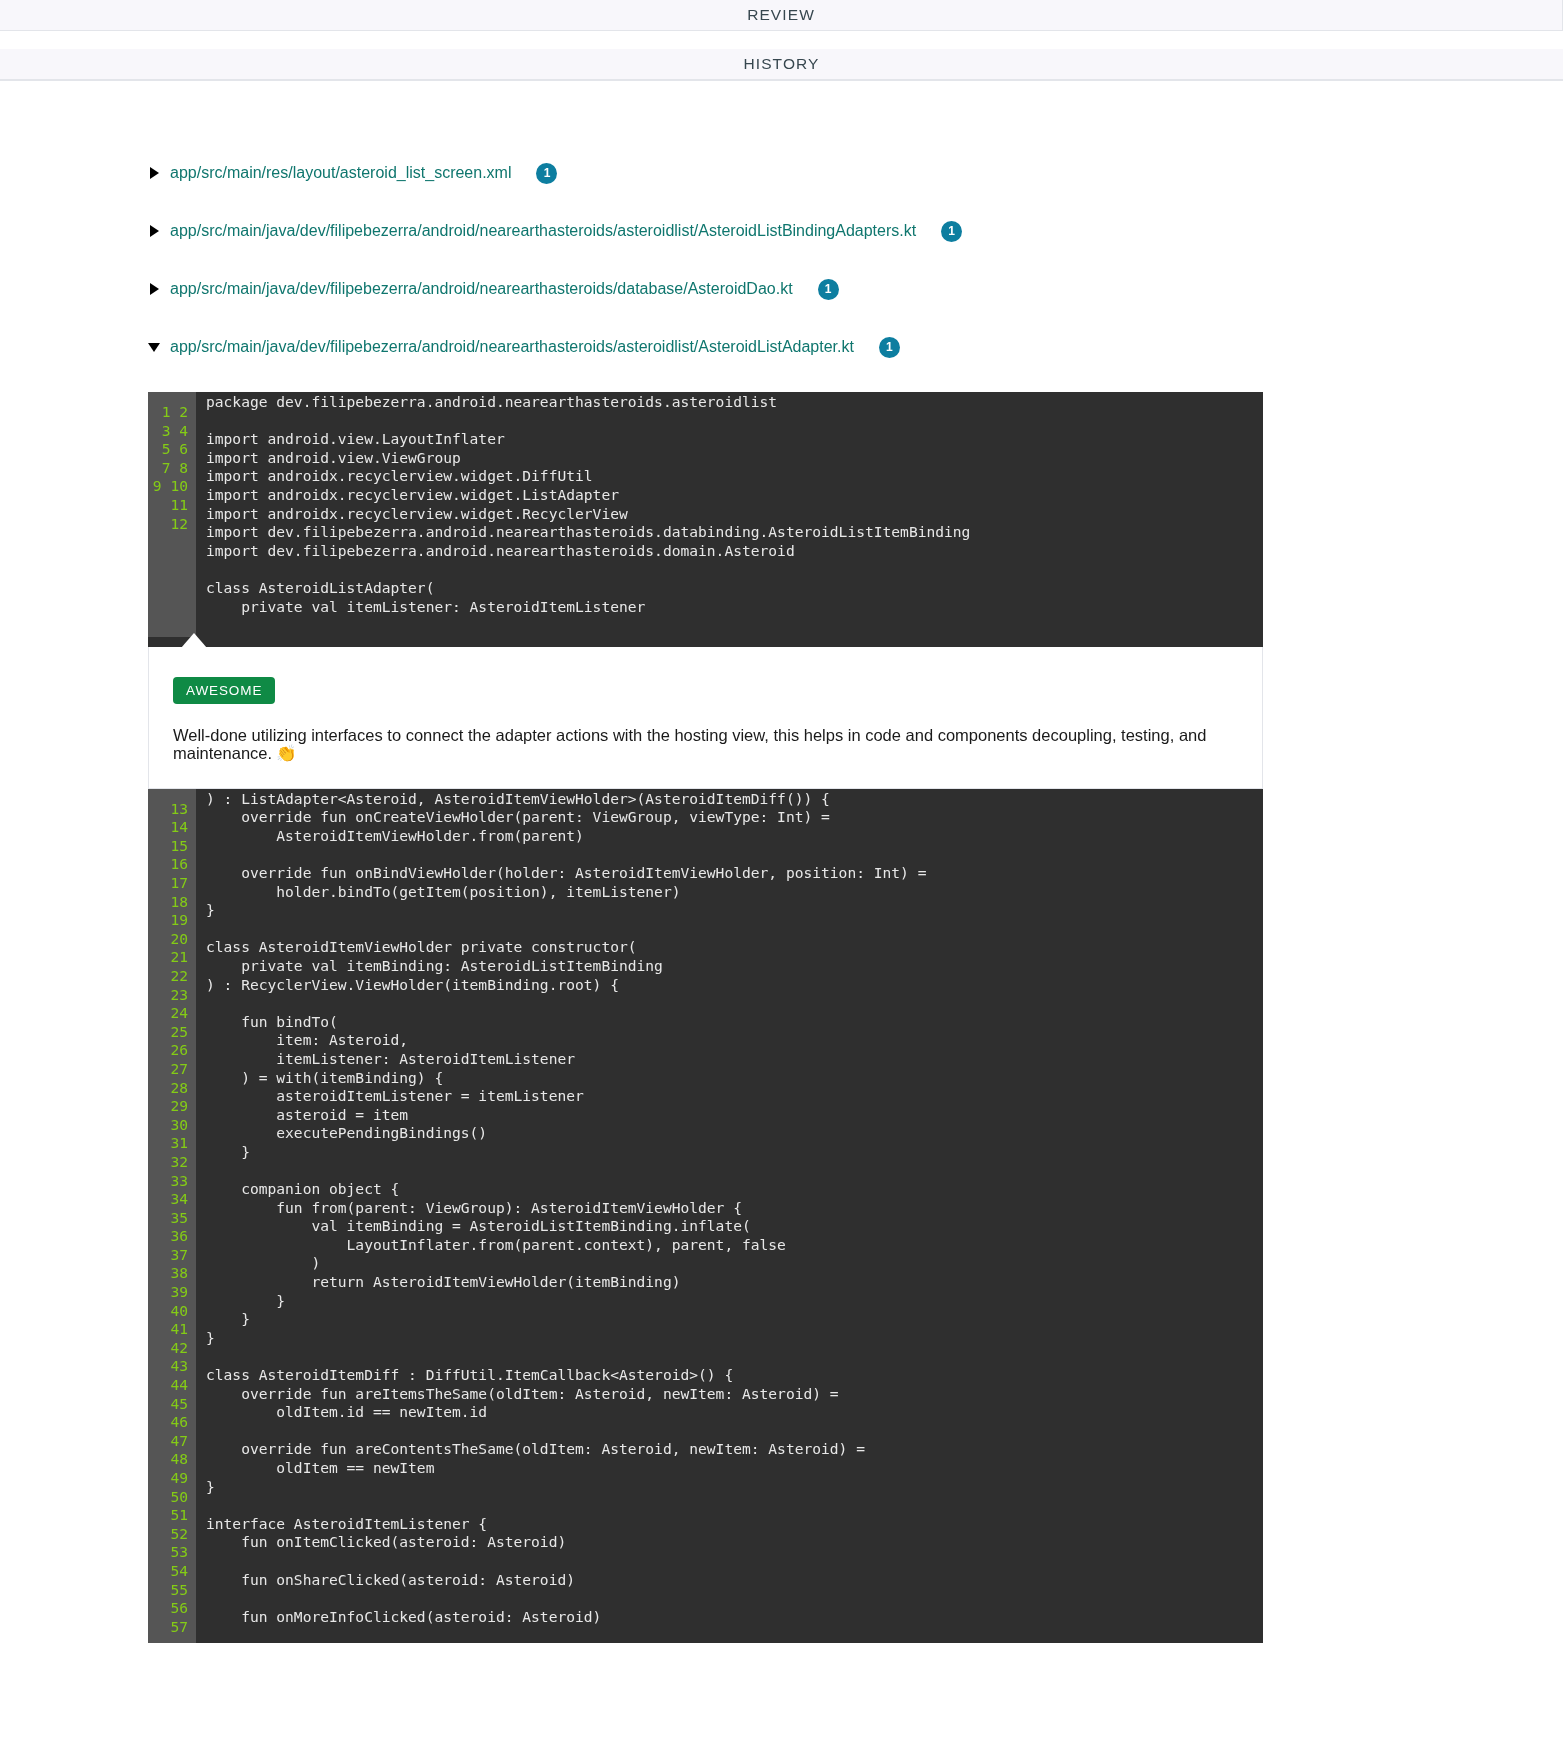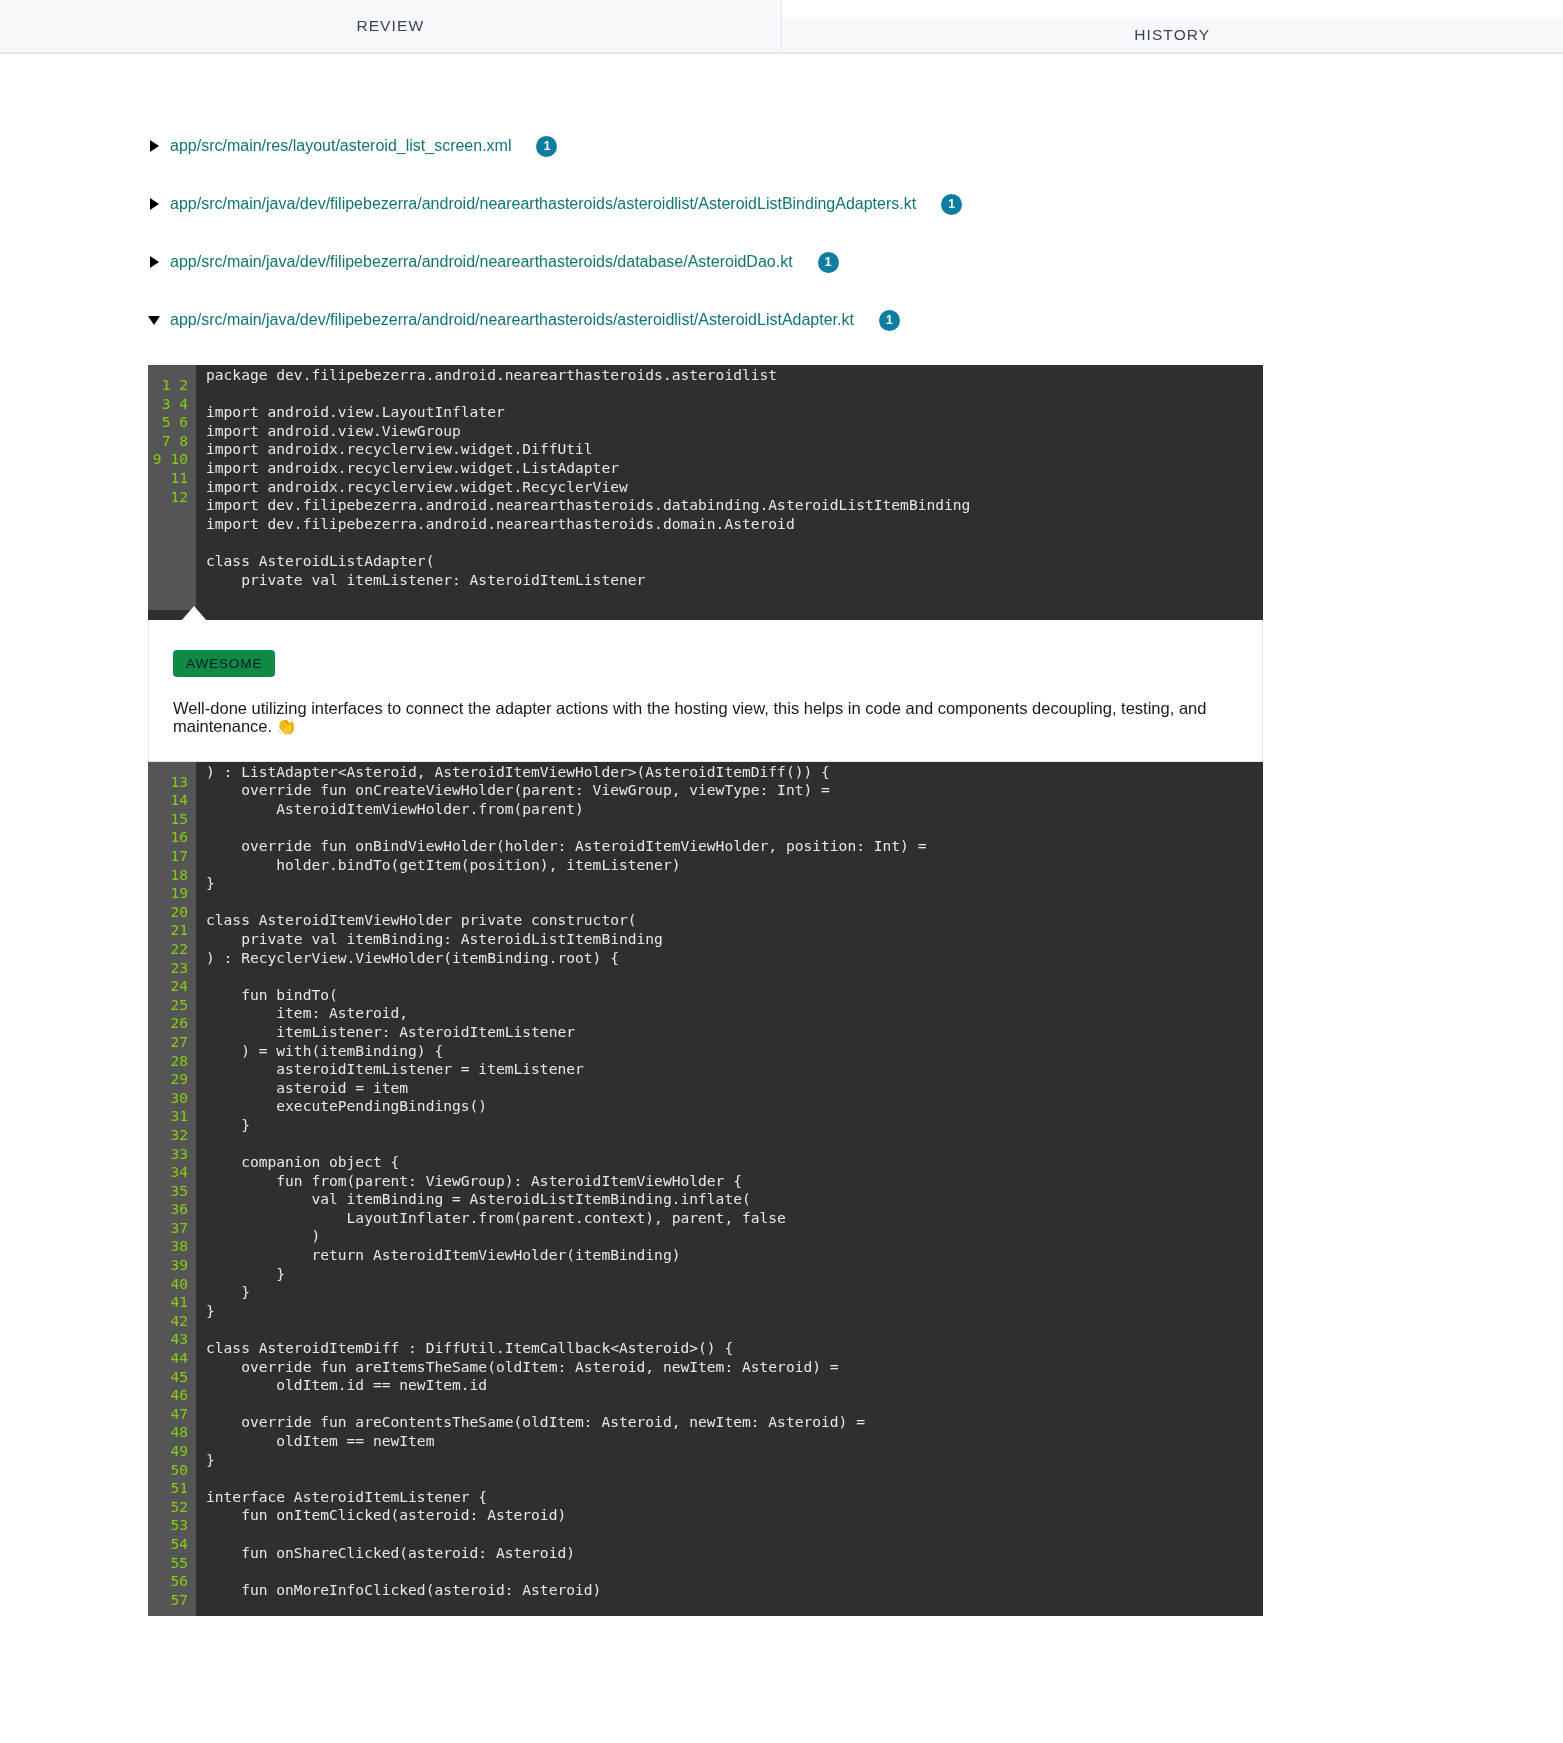--- a/index.html
+++ b/index.html
@@ -12,23 +12,24 @@
   body {
     width: 1563px;
     min-height: 1743px;
     overflow-x: hidden;
   }
 
   
   .tabbar {
     display: flex;
     width: 100%;
-    height: 54px;
+    height: 81px;
     background: #ffffff;
     border-bottom: 1px solid #e3e5ea;
+    flex-direction: column;
   }
   .tab {
     flex: 1 1 33.3333%;
     display: flex;
     align-items: center;
     justify-content: center;
     font-size: 15.5px;
     letter-spacing: 1.1px;
     color: #37474f;
     background: #f8f7fb;
@@ -172,21 +173,21 @@
   
   .comment-card {
     background: #ffffff;
     border: 1px solid #e3e5ea;
     border-top: none;
     padding: 30px 24px 26px 24px;
   }
   .tag {
     display: inline-block;
     background: #0f8a45;
-    color: #0f172a;
+    color: #ffffff;
     font-size: 13.5px;
     letter-spacing: 0.9px;
     font-weight: normal;
     padding: 7px 13px 6px 13px;
     border-radius: 4px;
     line-height: 1;
   }
   .comment-body {
     margin-top: 22px;
     font-size: 16.5px;

